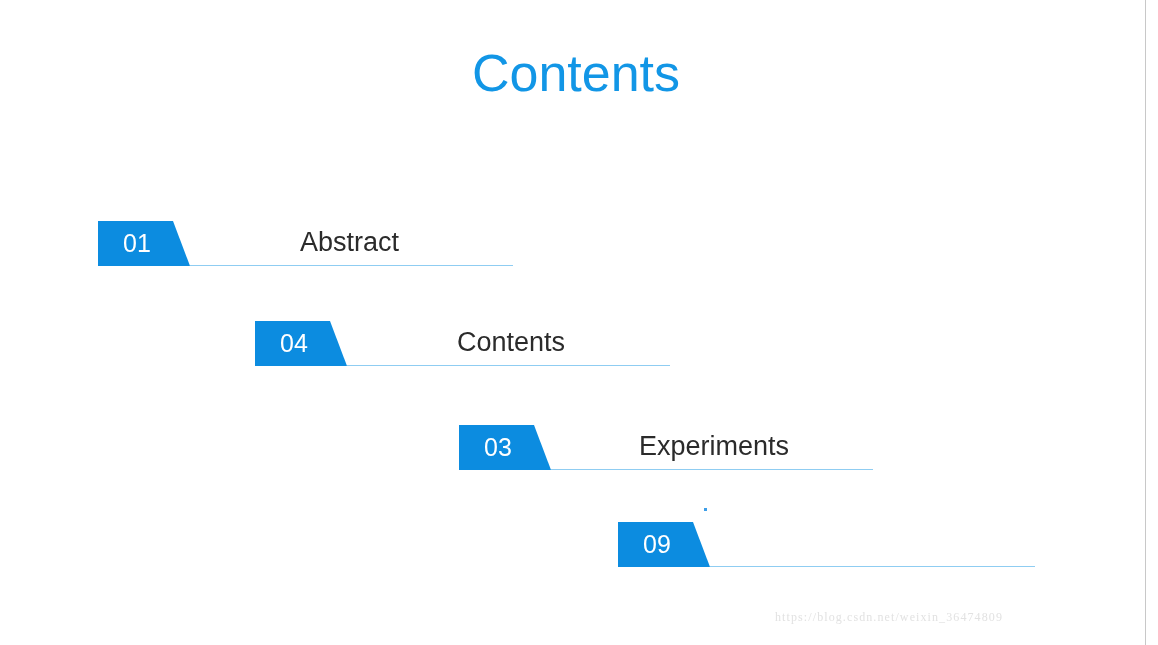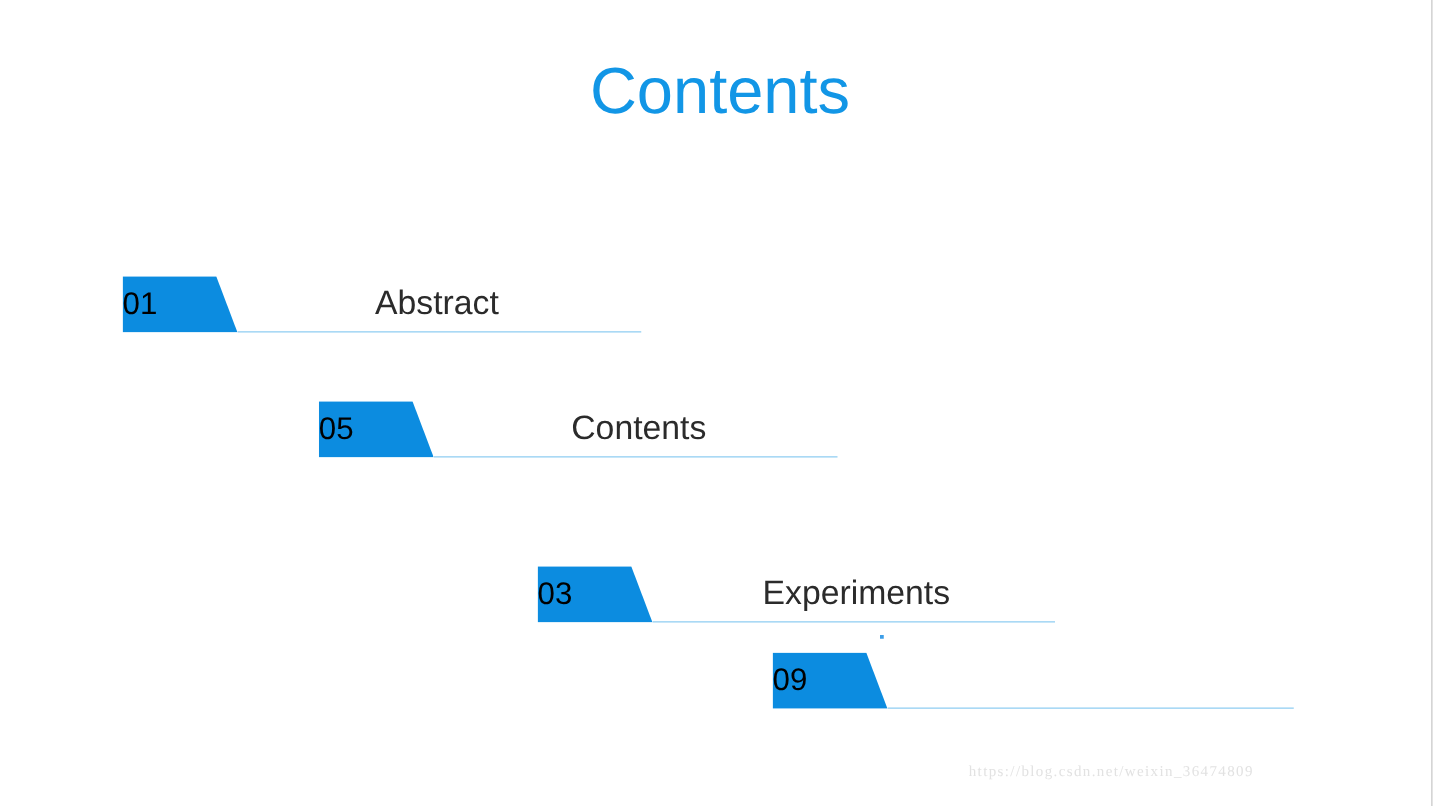--- a/index.html
+++ b/index.html
@@ -63,22 +63,22 @@
     
     clip-path: polygon(0 0, 81.5% 0, 100% 100%, 0 100%);
   }
   .badge-num {
     position: absolute;
     left: 0;
     top: 0;
     width: 78px;
     height: 45px;
     line-height: 45px;
-    text-align: left;
-    color: #000000;
+    text-align: center;
+    color: #ffffff;
     font-size: 25px;
     font-weight: 400;
     font-family: "Liberation Sans", sans-serif;
   }
   .item-label {
     position: absolute;
     top: 7px;
     font-size: 27px;
     line-height: 28px;
     color: #2b2b2b;
@@ -125,27 +125,27 @@
     <div class="toc-item" style="left:98px; top:221px; width:470px;">
       <div class="badge">
         <div class="badge-num">01</div>
       </div>
       <div class="item-rule" style="width:323px;"></div>
       <div class="item-label" style="left:202px;">Abstract</div>
     </div>
 
     <div class="toc-item" style="left:255px; top:321px; width:470px;">
       <div class="badge">
-        <div class="badge-num">05</div>
+        <div class="badge-num">04</div>
       </div>
       <div class="item-rule" style="width:323px;"></div>
       <div class="item-label" style="left:202px;">Contents</div>
     </div>
 
-    <div class="toc-item" style="left:430px; top:425px; width:470px;margin-top:28px;">
+    <div class="toc-item" style="left:459px; top:425px; width:470px;">
       <div class="badge">
         <div class="badge-num">03</div>
       </div>
       <div class="item-rule" style="width:322px;"></div>
       <div class="item-label" style="left:180px;text-align:right;">Experiments</div>
     </div>
 
     <div class="toc-item" style="left:618px; top:522px; width:470px;">
       <div class="badge">
         <div class="badge-num">09</div>

